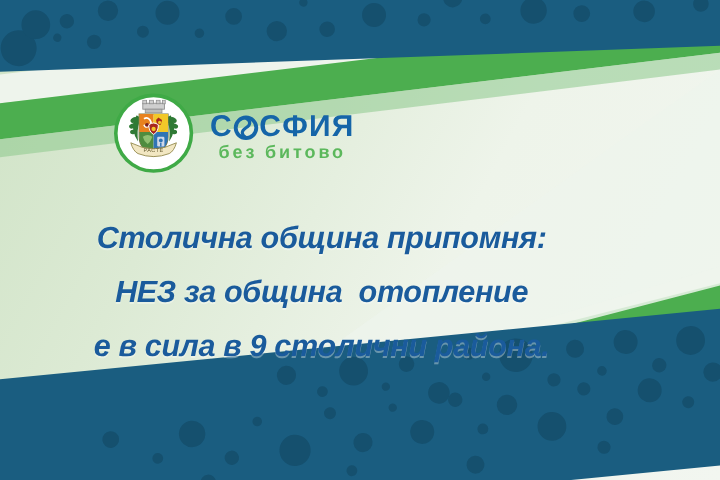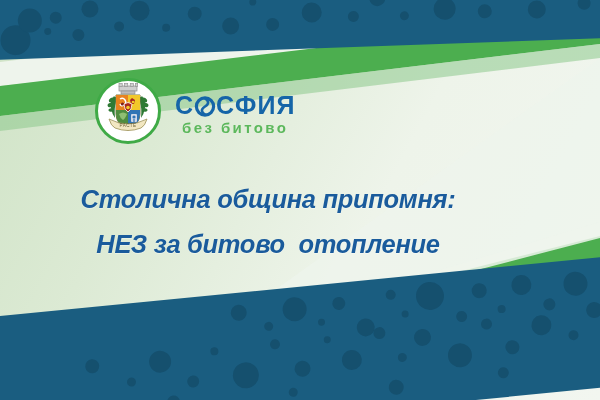--- a/index.html
+++ b/index.html
@@ -317,16 +317,17 @@
           </svg>
         </span>
         <span>СФИЯ</span>
       </div>
       <div class="bez-emisii">без битово</div>
     </div>
   </div>
 
   <div class="headline">
     <div class="hl-line">Столична община припомня:</div>
-    <div class="hl-line">НЕЗ за битово  отопление</div>
+    <div class="hl-line">НЕЗ за община  отопление</div>
+    <div class="hl-line">е в сила в 9 столични района.</div>
   </div>
 
 </div>
 
 </body></html>

